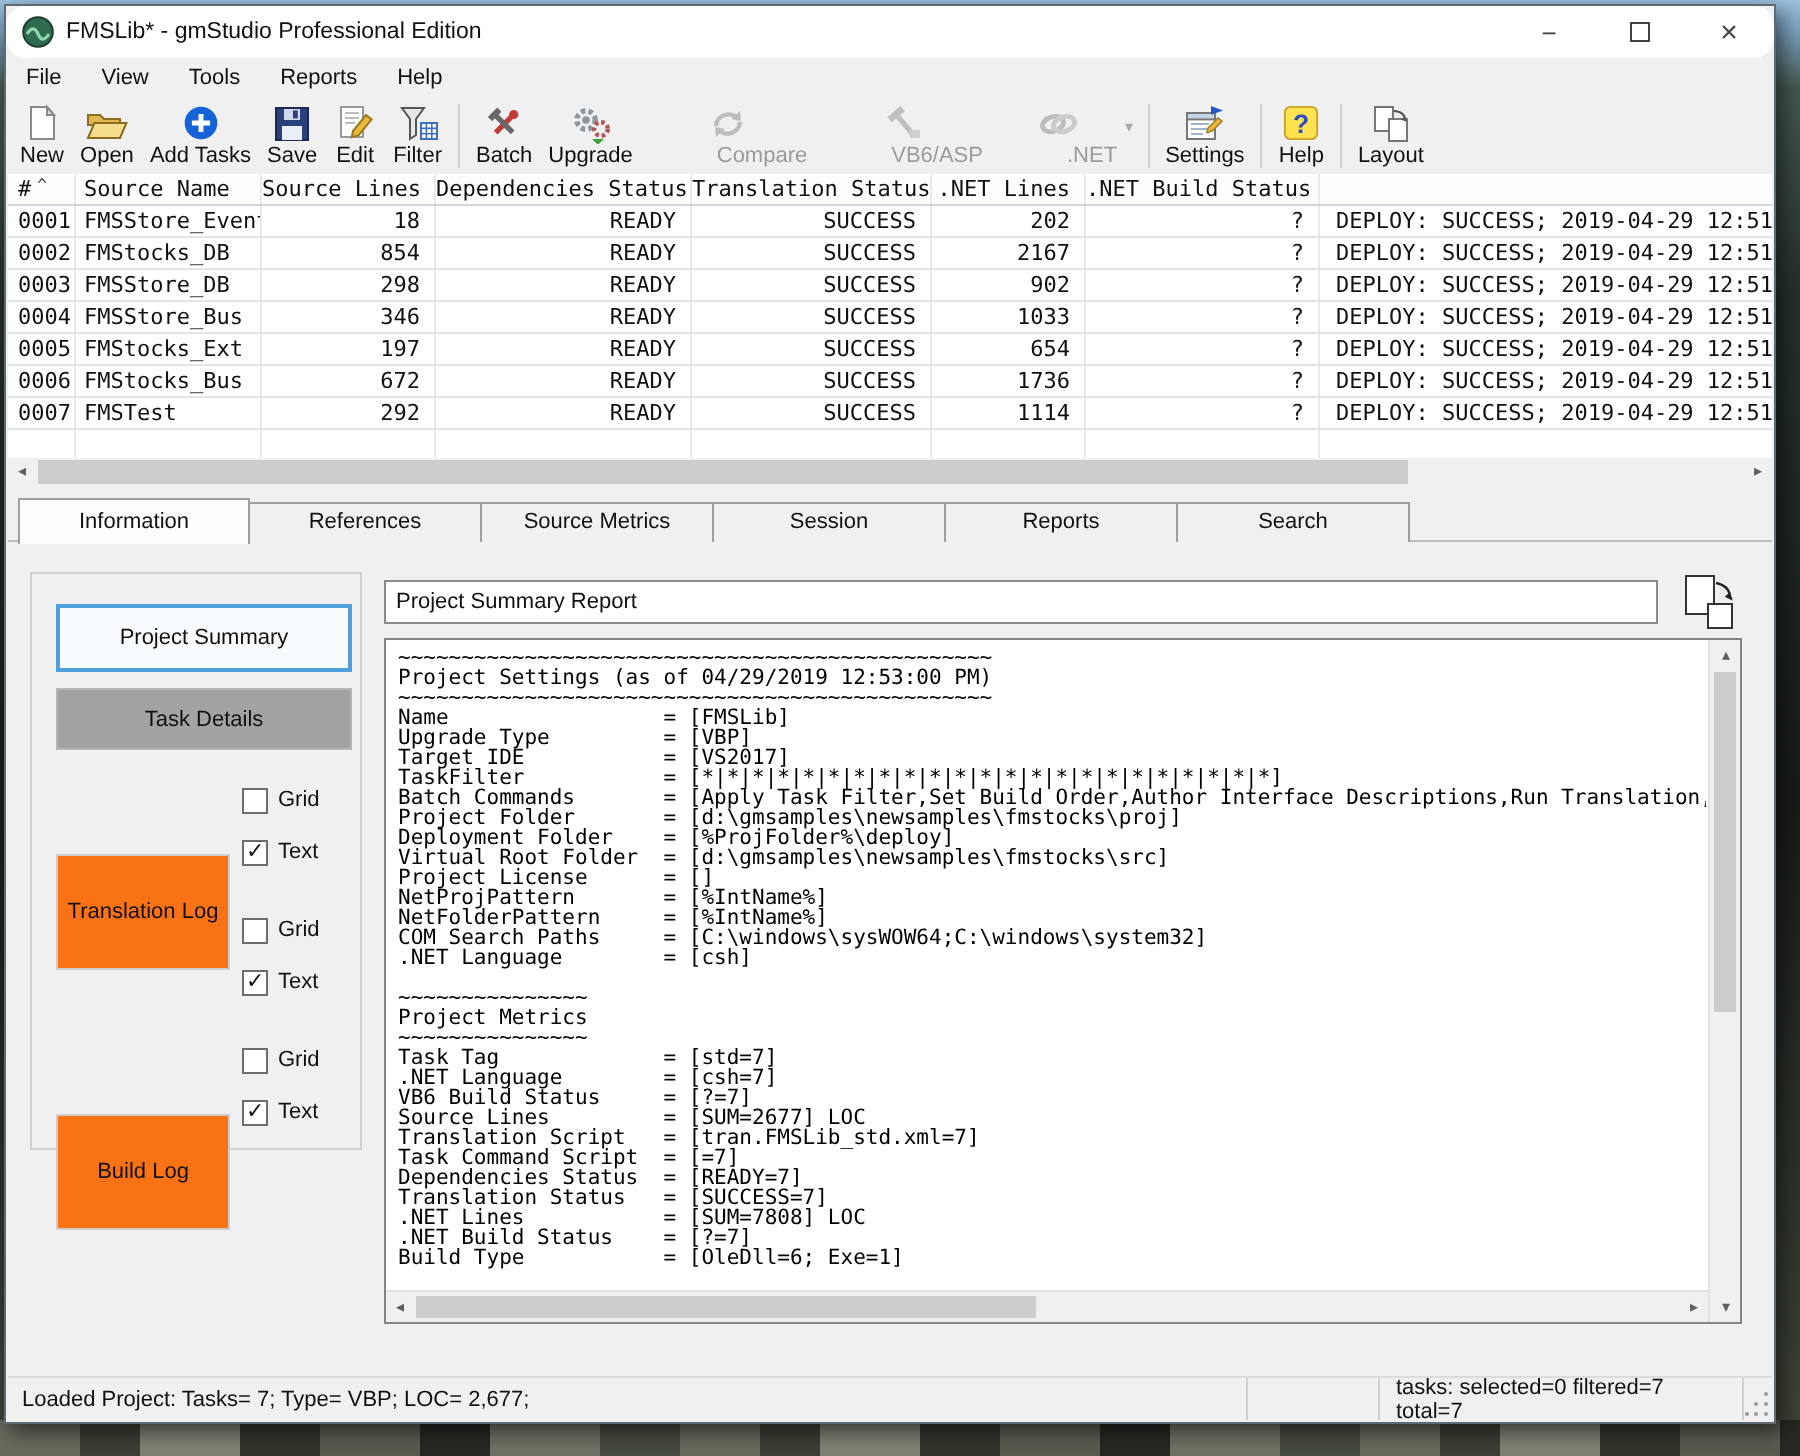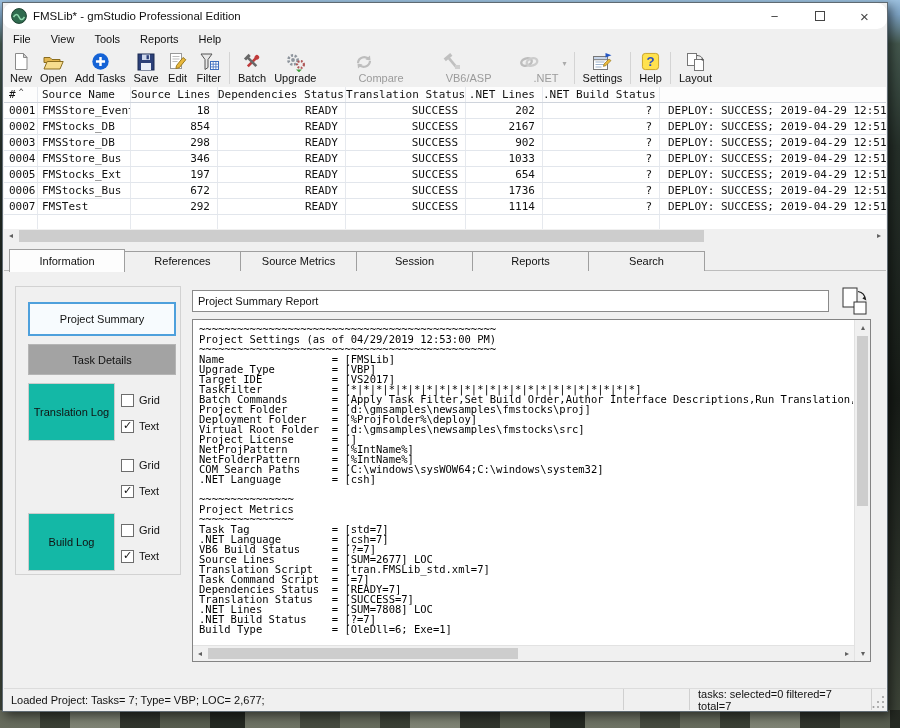--- a/index.html
+++ b/index.html
@@ -69,21 +69,21 @@
   .tab { width:116px; text-align:center; border:1px solid #9f9f9f; border-bottom:none; background:#f0f0f0;
          margin-top:2px; height:20px; line-height:19px; position:relative; }
   .tab.active { margin-top:0; height:23px; line-height:22px; background:#fdfdfd; z-index:3; }
   .tab + .tab { border-left:none; }
   
   .content { position:absolute; left:1px; right:1px; top:268px; bottom:23px; background:#f0f0f0; }
   .groupbox { position:absolute; left:11px; top:15px; width:166px; height:289px; border:1px solid #d2d2d2; background:#f0f0f0; }
   .btn { position:absolute; left:12px; width:148px; background:#a3a3a3; border:1px solid #b5b5b5;
          display:flex; align-items:center; justify-content:center; text-align:center; font-size:11px; }
   .btn.focused { border:2px solid #4ea0dc; background:#f7fbfe; }
-  .btn.log { width:87px; background:#14b8a6; border-color:#cccccc; line-height:14px; }
+  .btn.log { width:87px; background:#f97316; border-color:#cccccc; line-height:14px;margin-top:44px; }
   .chk { position:absolute; left:105px; display:flex; align-items:center; gap:5px; height:14px; }
   .chk .box { width:13px; height:13px; background:#fff; border:1px solid #6d6d6d; position:relative; }
   .chk.checked .box::after { content:"✓"; position:absolute; left:1px; top:-2px; font-size:11px; color:#111; }
   
   .report-title { position:absolute; left:188px; top:19px; width:637px; height:22px; border:1px solid #8a8a8a;
                   background:#fff; font-family:"Liberation Sans", sans-serif; font-size:11px; padding:0 5px; color:#111; }
   .report-btn { position:absolute; left:834px; top:13px; width:34px; height:35px; background:#f0f0f0; display:flex; align-items:center; justify-content:center; }
   .textarea { position:absolute; left:188px; top:48px; width:679px; height:343px; border:1px solid #848484; background:#fff; }
   .textarea pre { position:absolute; left:1px; top:2px; right:17px; bottom:17px; overflow:hidden;
                   font-family:"DejaVu Sans Mono", monospace; font-size:10.5px; line-height:10px; padding:2px 0 0 5px; color:#000; }

